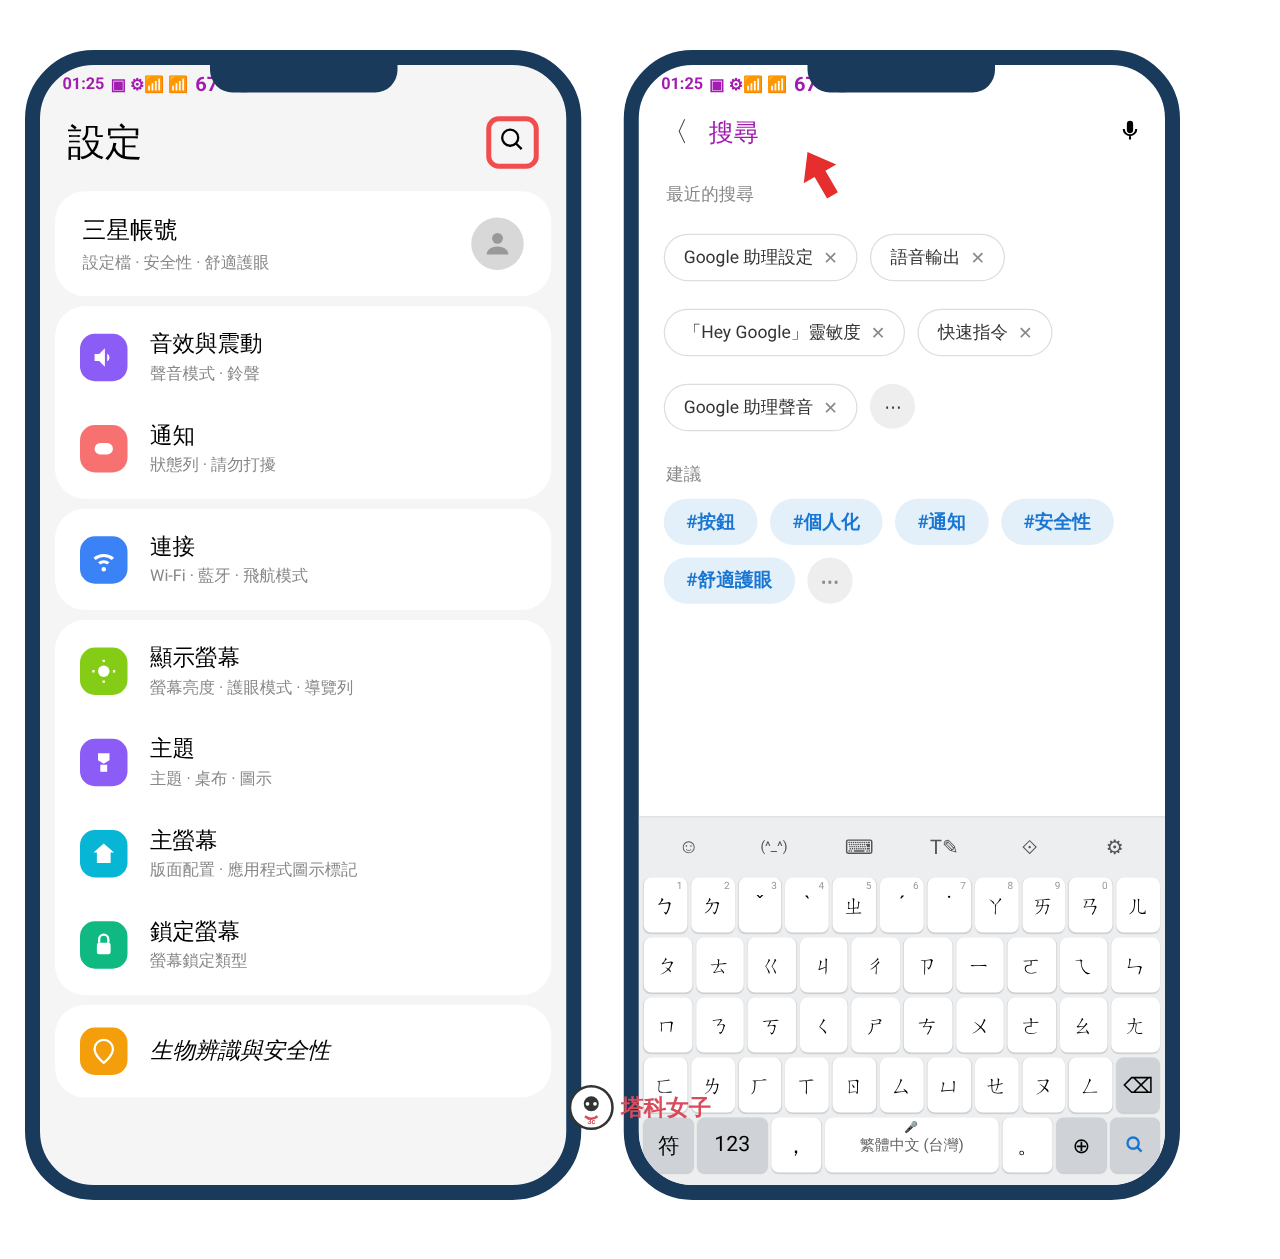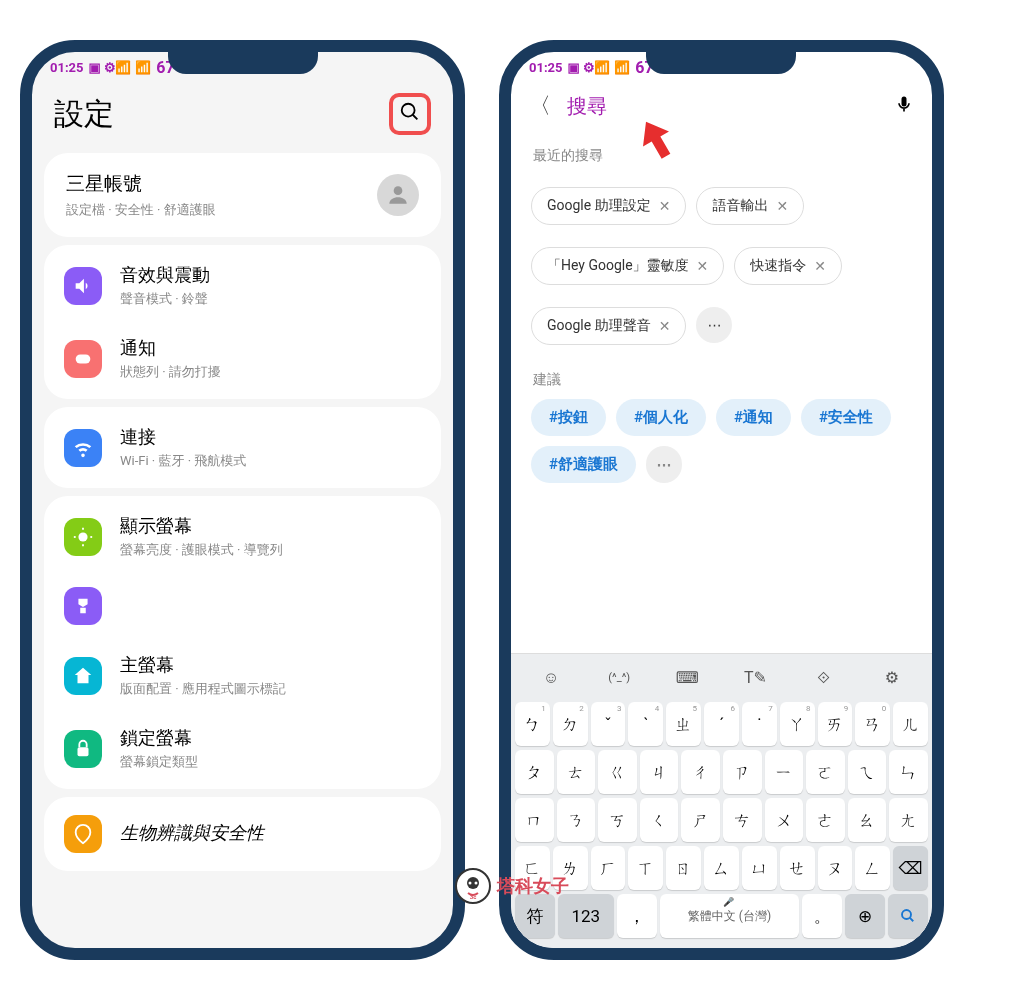--- a/index.html
+++ b/index.html
@@ -339,20 +339,24 @@
       <div class="item-text">
         <div class="title">顯示螢幕</div>
         <div class="sub">螢幕亮度 · 護眼模式 · 導覽列</div>
       </div>
     </div>
     <div class="setting-item">
       <div class="icon-box" style="background:#8b5cf6">
         <svg viewBox="0 0 24 24">
               <path d="M7 4h10v6l-5 3-5-3zM9 14h6v6H9z"></path>
             </svg>
+      </div>
+      <div class="item-text">
+        <div class="title">主題</div>
+        <div class="sub">主題 · 桌布 · 圖示</div>
       </div>
     </div>
     <div class="setting-item">
       <div class="icon-box" style="background:#06b6d4">
         <svg viewBox="0 0 24 24">
               <path d="M12 3l9 8h-3v9H6v-9H3z"></path>
             </svg>
       </div>
       <div class="item-text">
         <div class="title">主螢幕</div>

